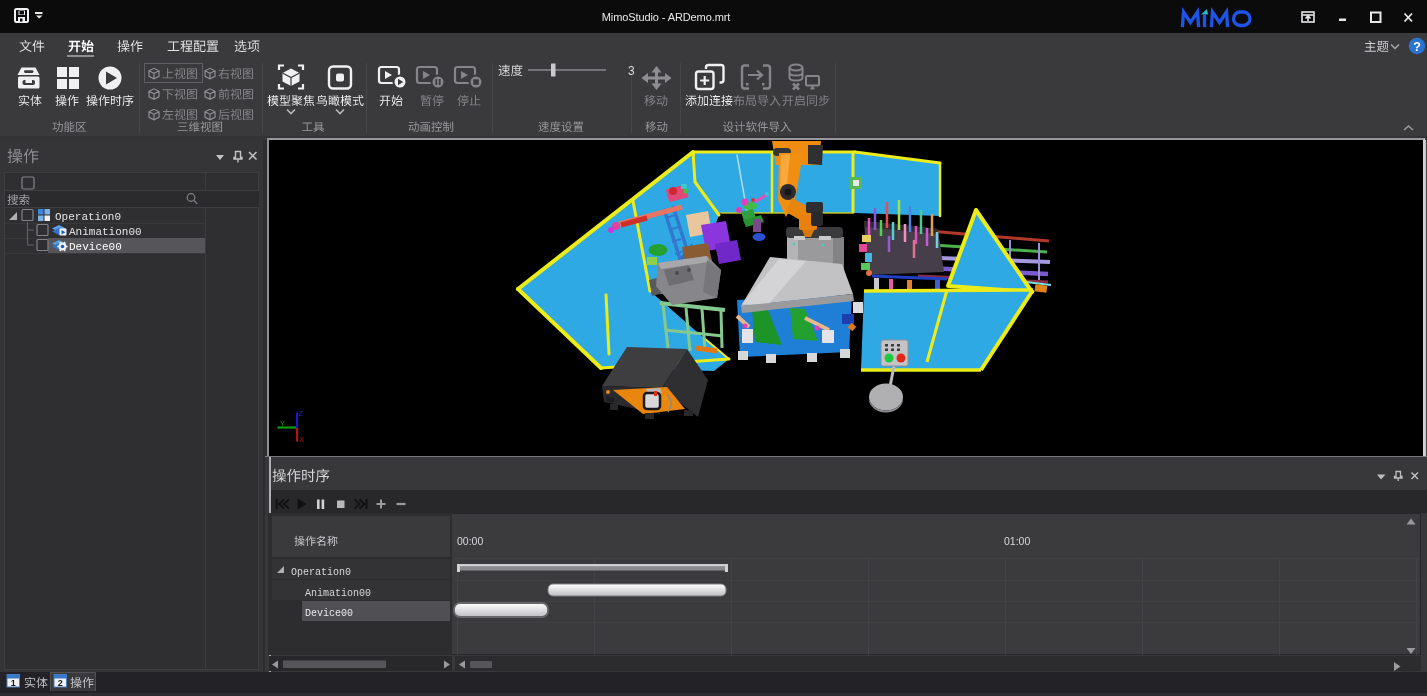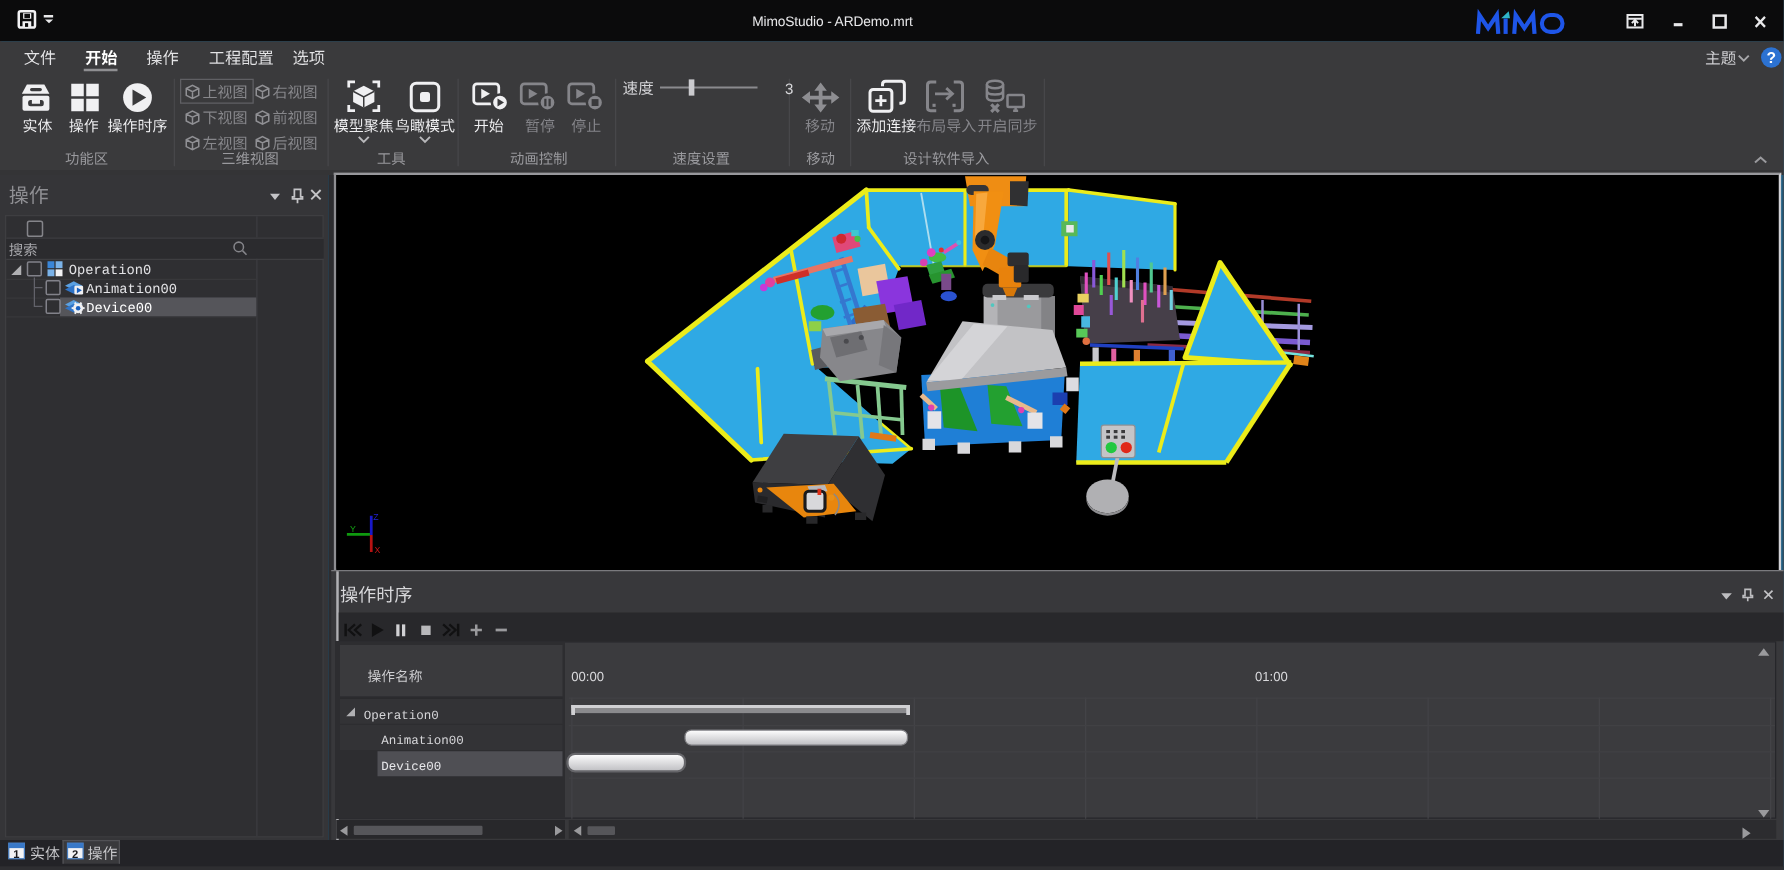--- a/index.html
+++ b/index.html
@@ -1,16 +1,16 @@
 <!DOCTYPE html>
 <html><head><meta charset="utf-8"><title>MimoStudio</title><style>
 *{margin:0;padding:0;box-sizing:border-box}
 html,body{width:1427px;height:696px;overflow:hidden;background:#3a3a3c;font-family:"Liberation Sans",sans-serif}
 .abs{position:absolute}
-#page{position:relative;width:1427px;height:696px;background:#0369a1;outline:1px solid #4a4a4d;outline-offset:-1px}
+#page{position:relative;width:1427px;height:696px;background:#5eead4;outline:1px solid #4a4a4d;outline-offset:-1px}
 </style></head><body>
 <div id="page">
 <div class="abs" style="left:0;top:0;width:1427px;height:33px;background:#0b0b0c"></div>
 <div class="abs" style="left:0;top:33px;width:1427px;height:103px;background:#3a3a3c"></div>
 <div class="abs" style="left:139px;top:63px;width:1px;height:70px;background:#47474a"></div>
 <div class="abs" style="left:262px;top:63px;width:1px;height:70px;background:#47474a"></div>
 <div class="abs" style="left:366px;top:63px;width:1px;height:70px;background:#47474a"></div>
 <div class="abs" style="left:492px;top:63px;width:1px;height:70px;background:#47474a"></div>
 <div class="abs" style="left:631px;top:63px;width:1px;height:70px;background:#47474a"></div>
 <div class="abs" style="left:680px;top:63px;width:1px;height:70px;background:#47474a"></div>

